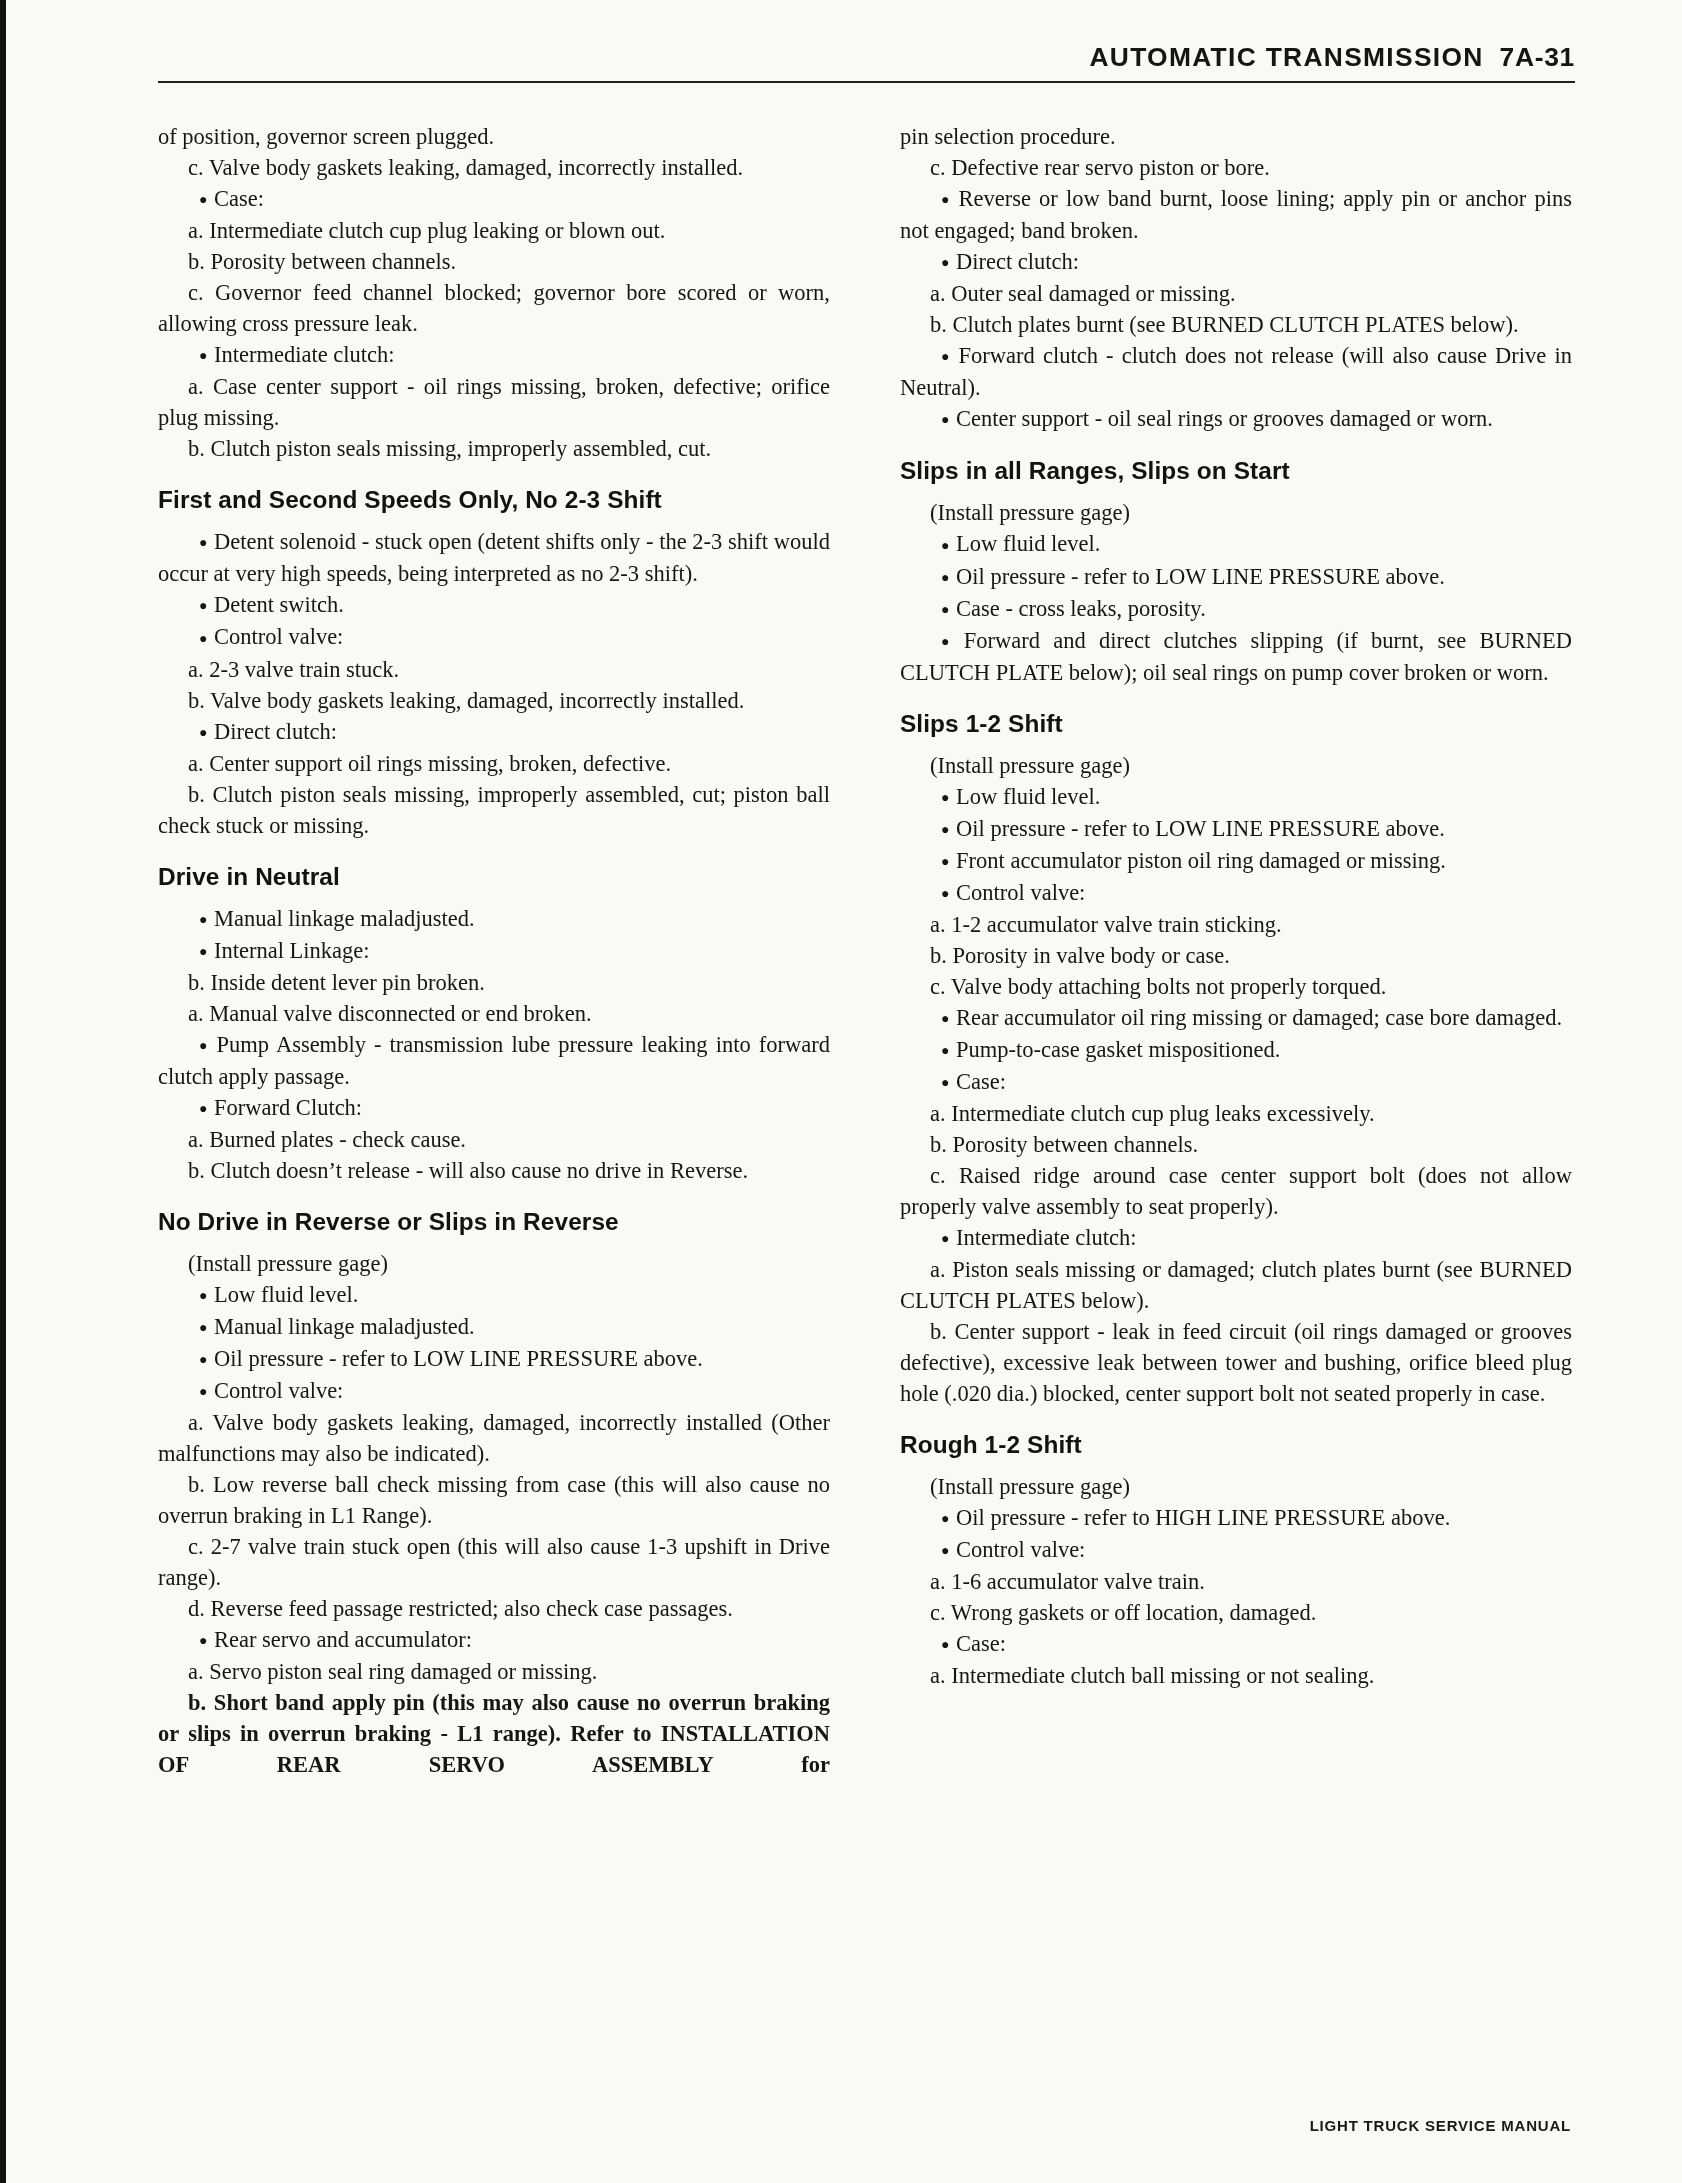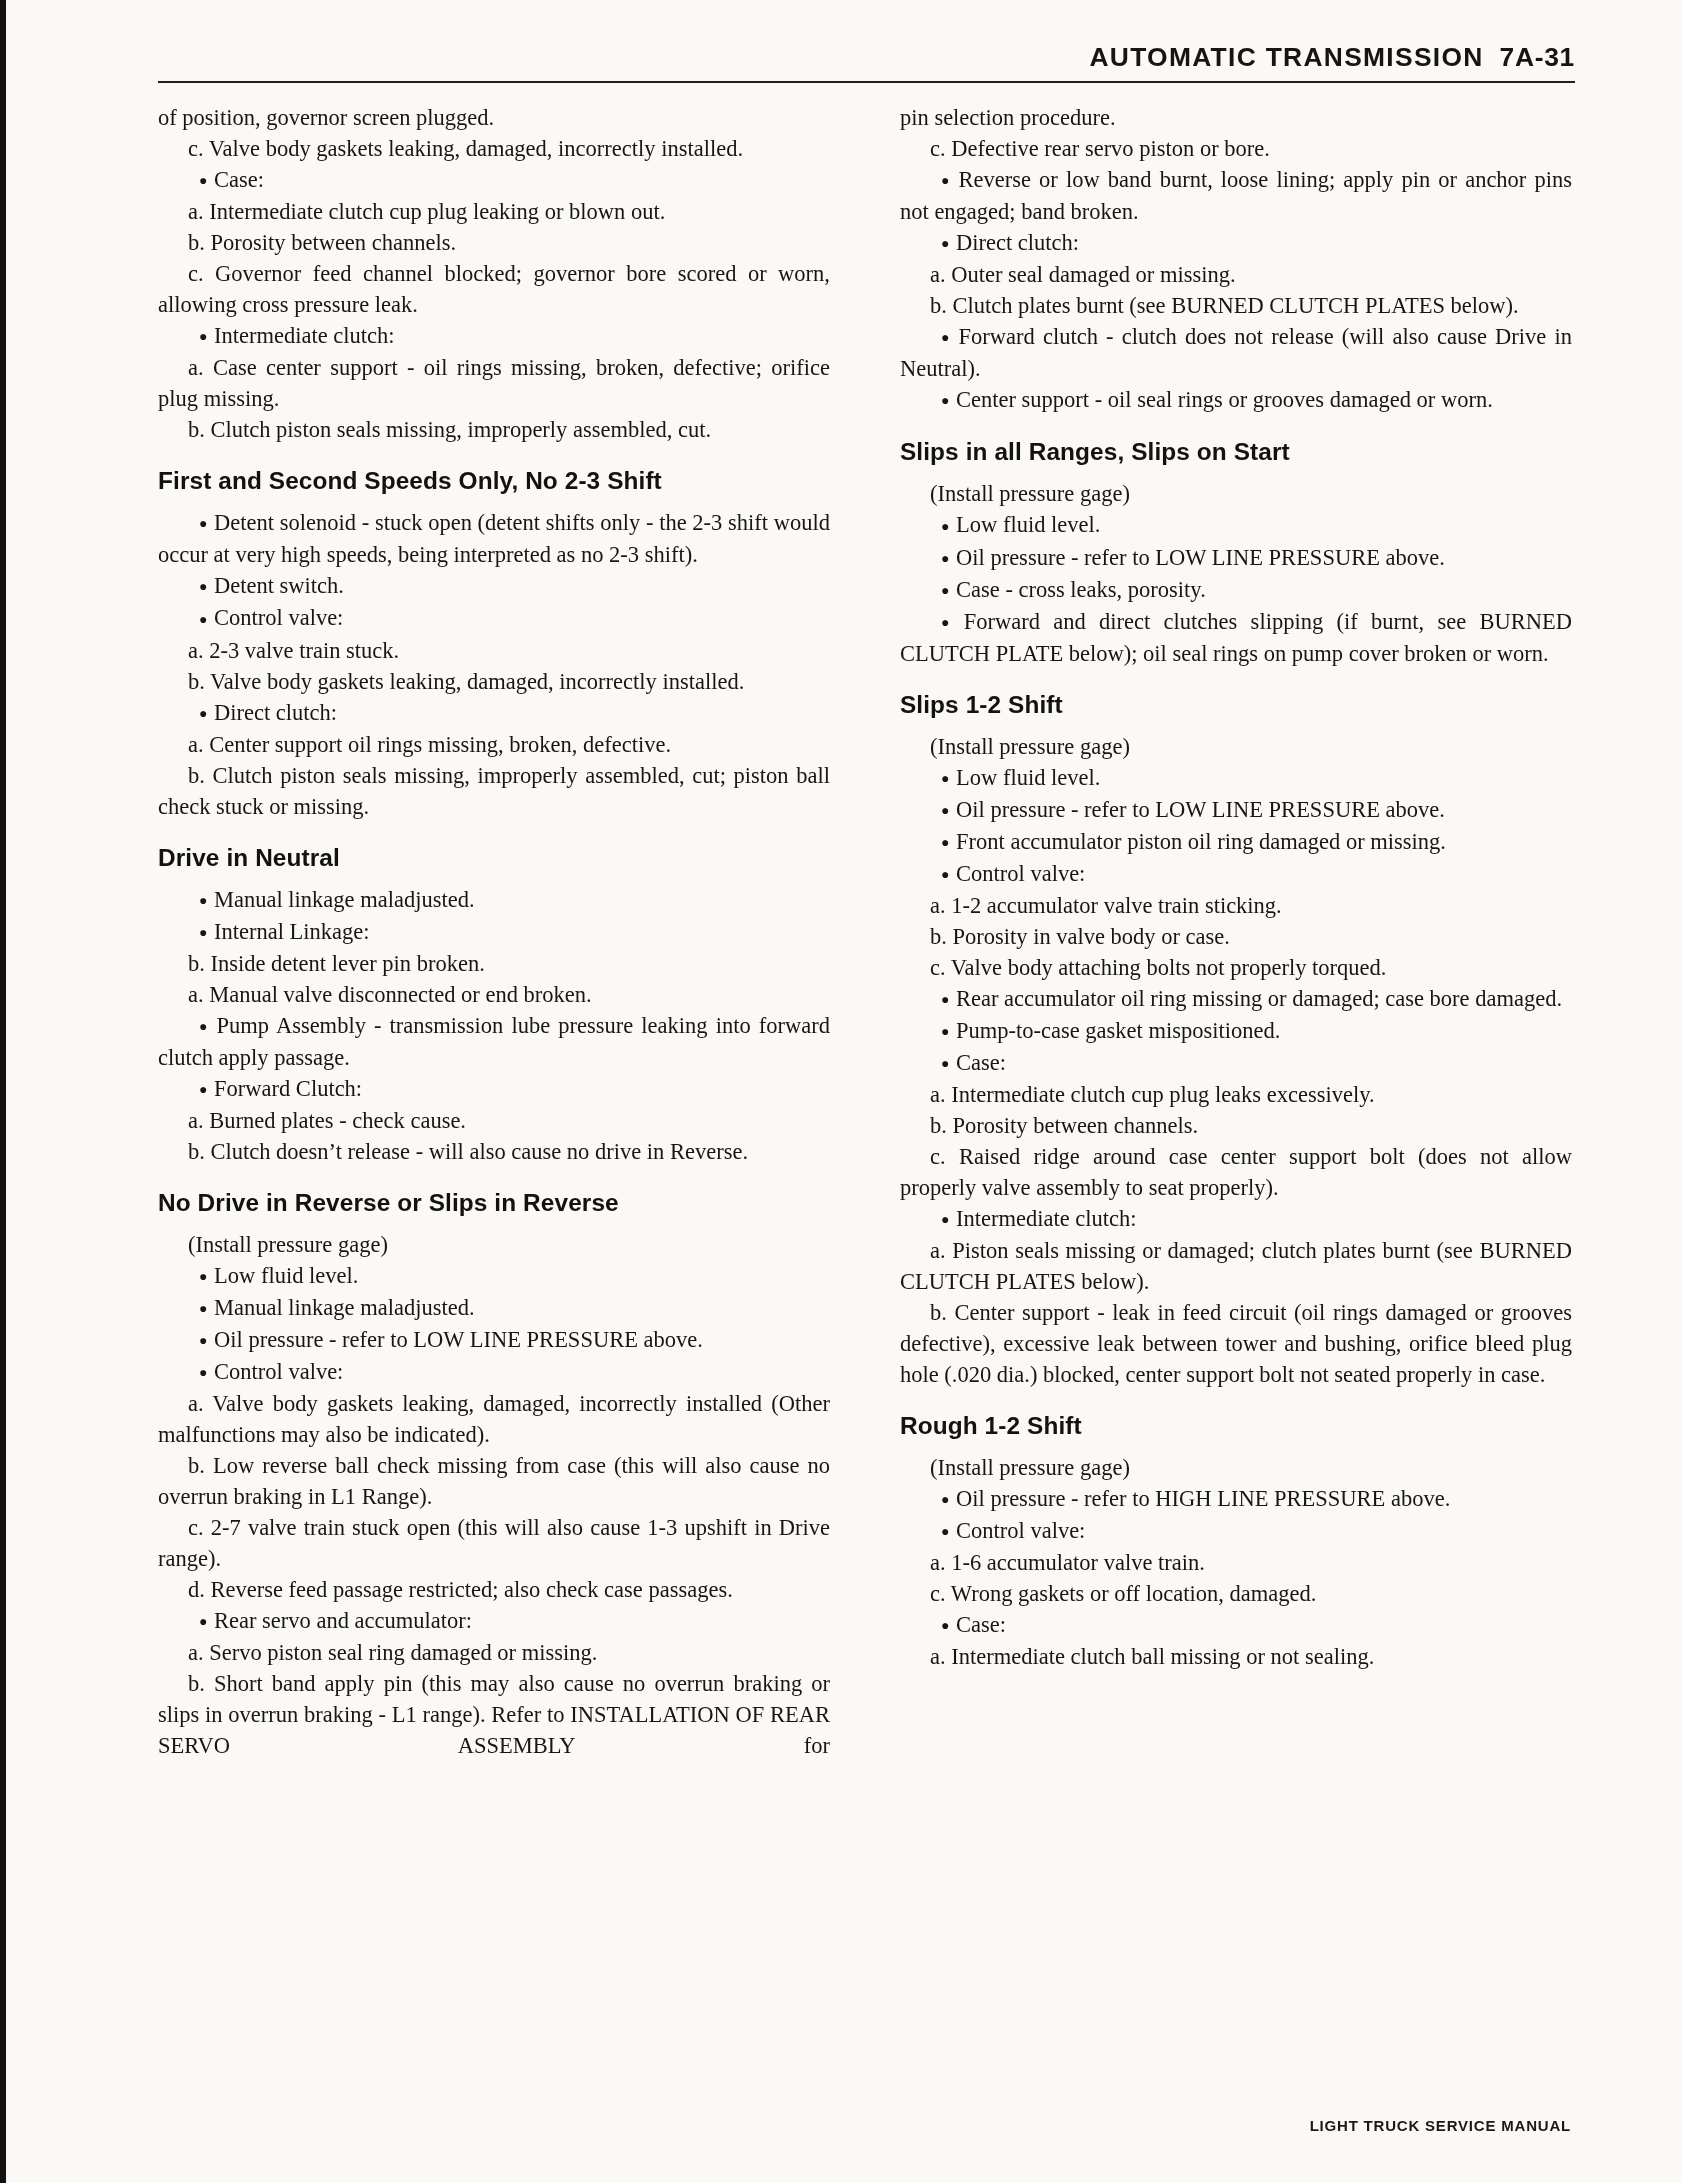--- a/index.html
+++ b/index.html
@@ -44,36 +44,36 @@
     letter-spacing: 0.7px;
   }
   .header-rule {
     border: none;
     border-top: 2px solid #22201d;
     margin: 9.2px 0 0 0;
   }
   .columns {
     display: flex;
     gap: 70px;
-    margin-top: 19px;
+    margin-top: 38px;
   }
   .column {
     width: 672px;
     font-size: 22.5px;
     line-height: 31px;
   }
   .para {
     margin: 0;
     text-align: justify;
     text-indent: 0;
   }
   .ind-none   { text-indent: 0; }
   .ind-item   { text-indent: 30px; }
   .ind-bullet { text-indent: 41px; }
-  .jlast      { text-align-last: justify; }
+  .jlast      { text-align-last: justify; font-weight: bold; }
   .bullet-marker {
     font-size: 0.62em;
     vertical-align: 0.14em;
     padding-right: 6.6px;
     letter-spacing: 0;
   }
   .section-heading {
     font-family: "Liberation Sans", sans-serif;
     font-weight: bold;
     font-size: 24.4px;

